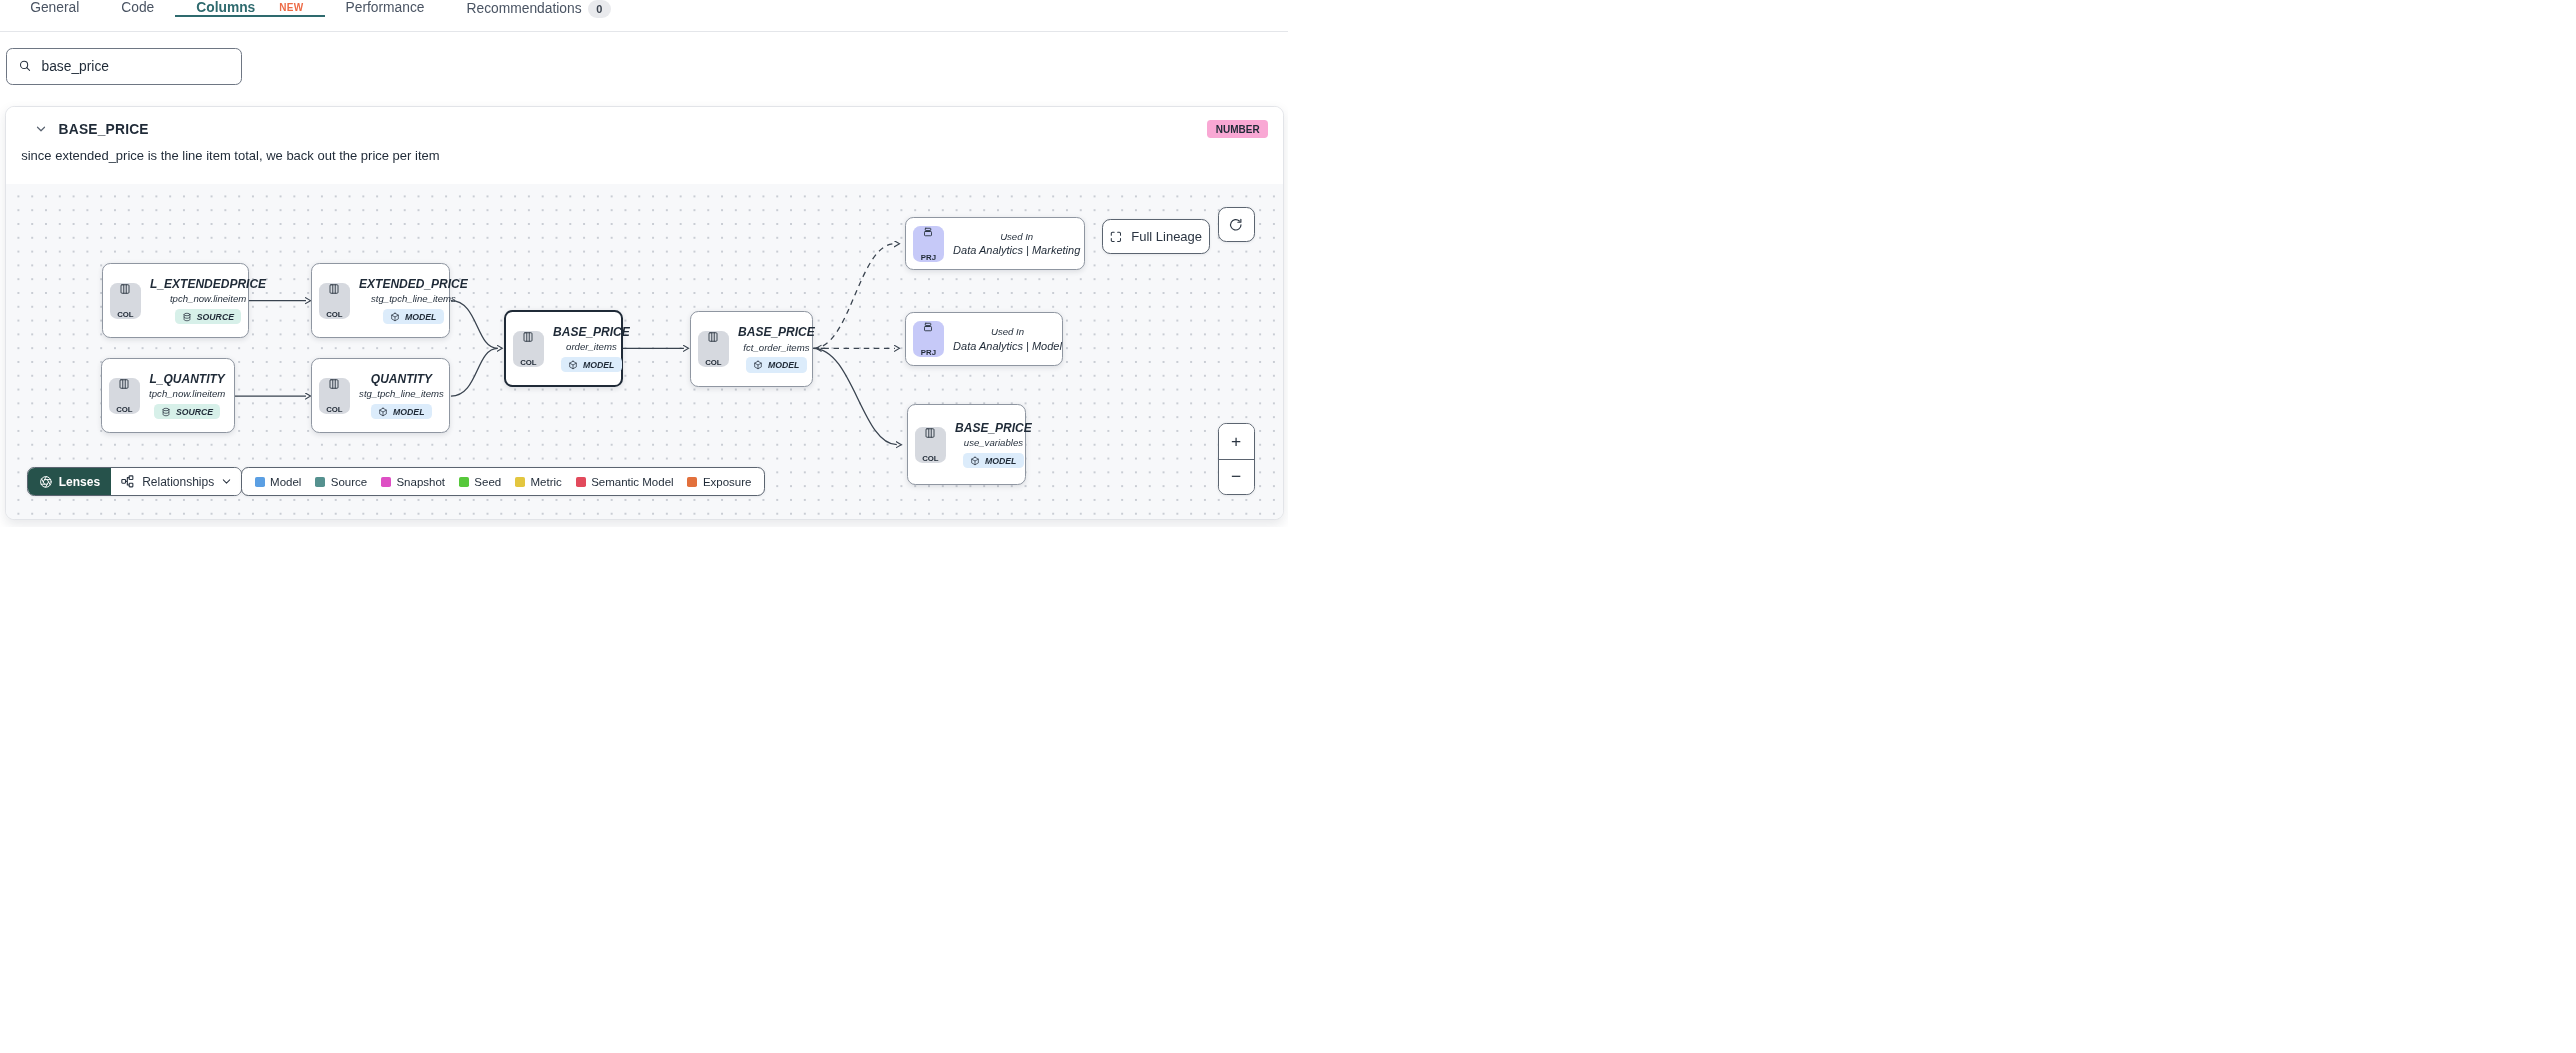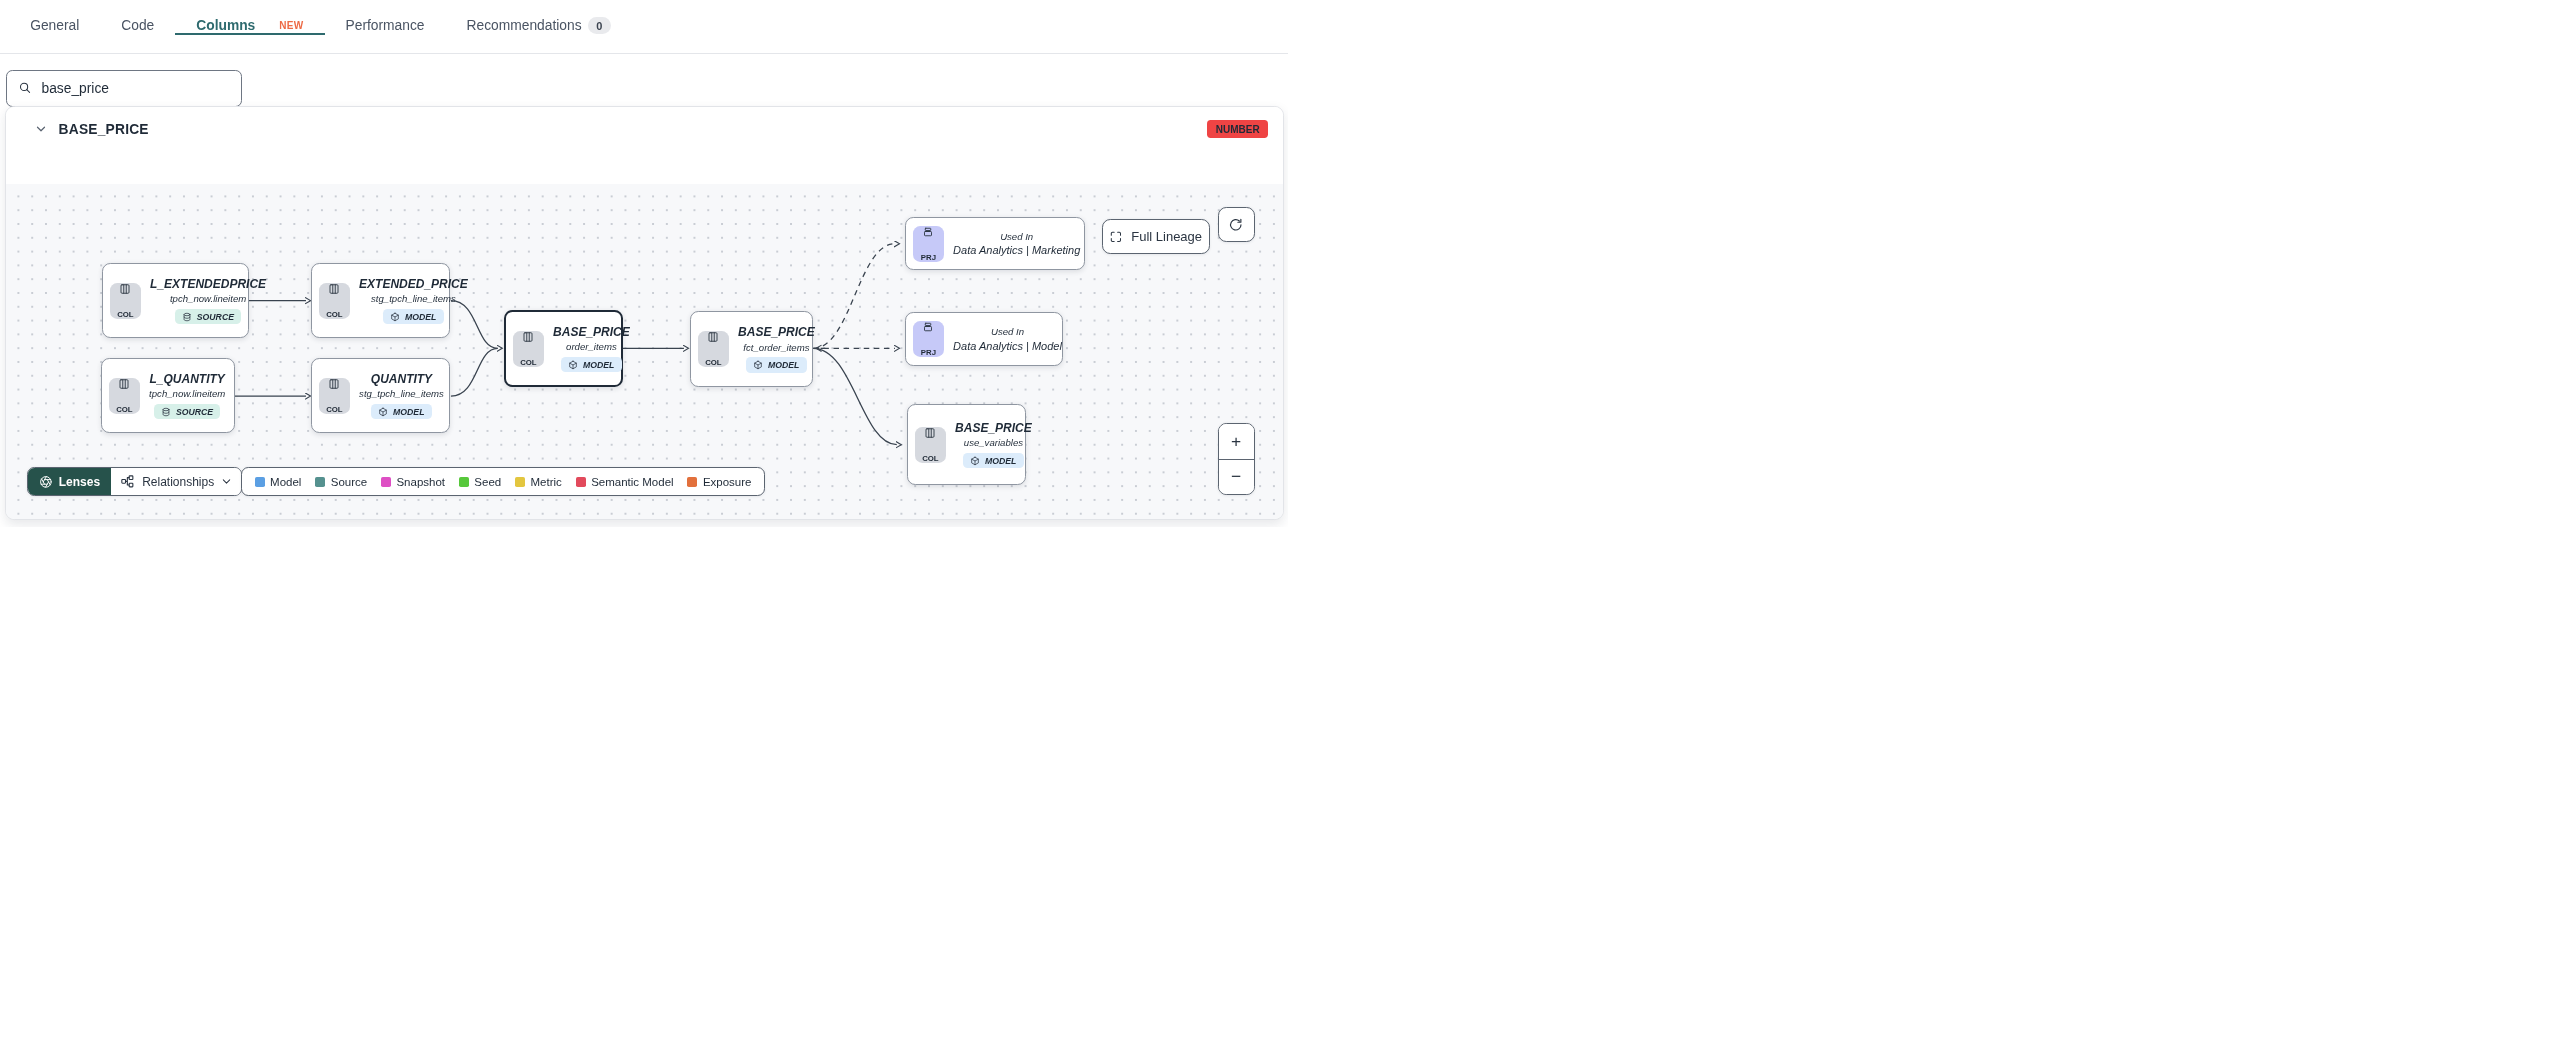--- a/index.html
+++ b/index.html
@@ -4,37 +4,37 @@
 <style>
   * { margin:0; padding:0; box-sizing:border-box; }
   html,body { width:1288px; height:527px; }
   body {
     font-family:"Liberation Sans", sans-serif;
     color:#1f2a37; background:#ffffff; position:relative; overflow:hidden;
   }
   svg { display:block; }
 
   
-  .tabbar { display:flex; align-items:center; height:54px; border-bottom:0.9px solid #e4e6ea; padding:0 9.2px; }
+  .tabbar { display:flex; align-items:flex-start; height:32px; border-bottom:0.9px solid #e4e6ea; padding:0 9.2px; }
   .tab { display:flex; align-items:center; gap:6.4px; padding:0 21px; font-size:13.8px; font-weight:500; color:#4a5463; cursor:pointer; border-bottom:2.8px solid transparent; }
   .tab.active { font-weight:700; }
   .tab.active { border-bottom-color:currentColor; }
   .new-badge { font-size:10px; font-weight:700; letter-spacing:0.3px; }
   .count-pill { background:#e9eaed; color:#3c4450; border-radius:10px; padding:2.8px 8.3px; font-size:11px; font-weight:600; }
 
   
   .searchbar { margin:15.6px 0 0 6.4px; width:236px; height:37px; border:0.9px solid #6e7683; border-radius:6.4px; background:#fff; display:flex; align-items:center; gap:9.2px; padding:0 11px; }
   .searchbar input { border:none; outline:none; font-family:inherit; font-size:13.8px; color:#1f2a37; width:100%; background:transparent; }
 
   
   .panel { position:absolute; left:4.6px; top:106px; width:1279px; height:414px; background:#fff; border:0.9px solid #e2e4e8; border-radius:9.2px; box-shadow:0 4.6px 11px rgba(30,40,60,.10); overflow:hidden; }
   .panel-header { position:absolute; left:0; right:0; top:0; height:77px; background:#fff; }
   .header-row { display:flex; align-items:center; gap:12px; padding:13px 14.7px 0 29px; }
   .col-name { font-size:13.8px; font-weight:700; letter-spacing:0.2px; }
-  .type-pill { margin-left:auto; background:#ef4444; border-radius:3.7px; padding:3.7px 8.3px; font-size:10px; font-weight:700; color:#1f2a37; }
+  .type-pill { margin-left:auto; background:#f9a8d4; border-radius:3.7px; padding:3.7px 8.3px; font-size:10px; font-weight:700; color:#1f2a37; }
   .col-desc { font-size:13px; color:#1f2a37; padding:9.2px 14.7px 0 15.6px; }
 
   
   .canvas { position:absolute; left:0; right:0; top:77px; bottom:0; background-color:#f7f8fa;
     background-image:radial-gradient(circle, #c9cdd4 1px, transparent 1.2px);
     background-size:13.8px 13.8px; background-position:5.5px 5.5px; }
   .edges { position:absolute; left:0; top:0; pointer-events:none; }
 
   
   .gnode { position:absolute; background:#fff; border:0.9px solid #8f96a1; border-radius:8.3px; box-shadow:0 1.8px 5.5px rgba(30,40,55,.12); display:flex; align-items:center; gap:9.2px; padding:7.3px 7.3px; cursor:pointer; }
@@ -104,20 +104,21 @@
 
 <div class="panel">
   <div class="panel-header">
     <div class="header-row">
       <svg viewBox="0 0 24 24" width="12" height="12" style="cursor:pointer">
         <path d="M5 8.5l7 7 7-7" fill="none" stroke="#5a6370" stroke-width="2.4" stroke-linecap="round" stroke-linejoin="round"></path>
       </svg>
       <span class="col-name">BASE_PRICE</span>
       <span class="type-pill">NUMBER</span>
     </div>
+    <div class="col-desc">since extended_price is the line item total, we back out the price per item</div>
   </div>
 
   <div class="canvas">
 
     <svg class="edges" width="1277" height="336" viewBox="0 0 1392 366">
       <defs>
         <marker id="arr" markerWidth="8" markerHeight="9" refX="1" refY="3.5" orient="auto" markerUnits="userSpaceOnUse">
           <path d="M0 0 L6 3.5 L0 7" fill="none" stroke="#39434f" stroke-width="1.2"></path>
         </marker>
       </defs>

